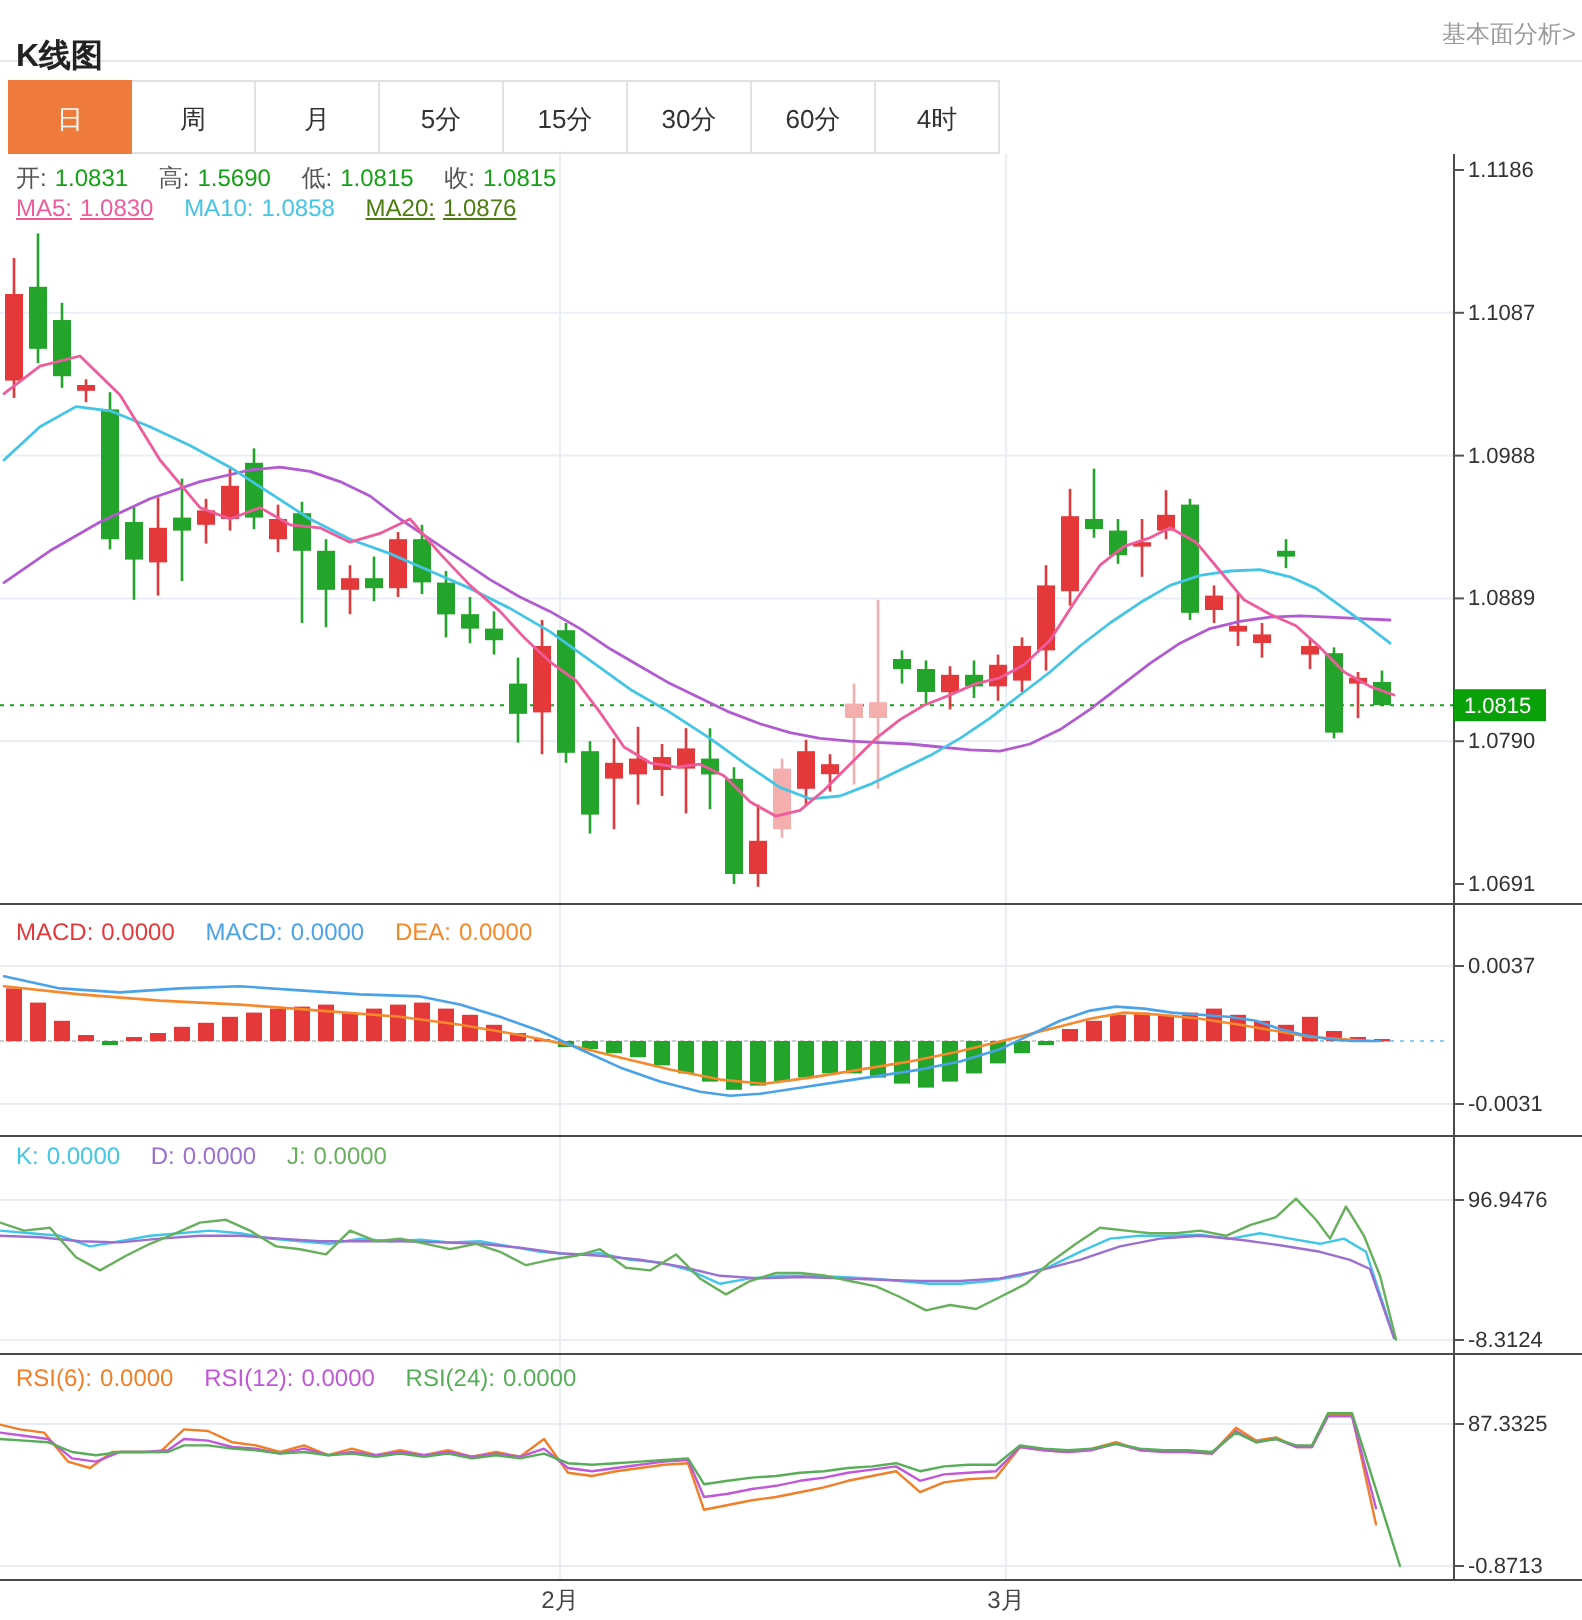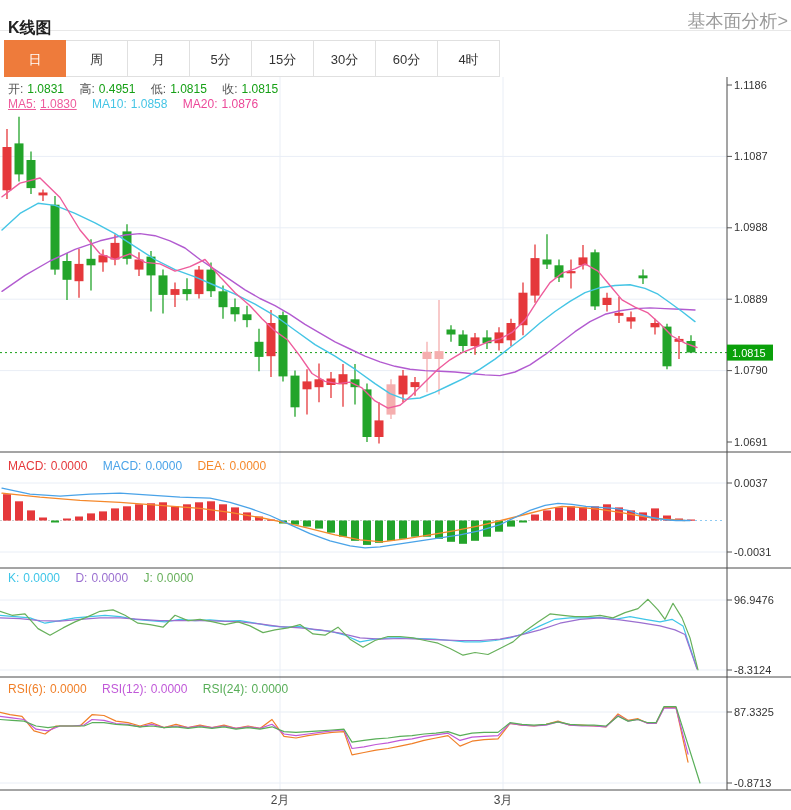--- a/index.html
+++ b/index.html
@@ -1,38 +1,38 @@
 <!DOCTYPE html>
 <html><head>
 <meta charset="utf-8">
 <style>
   html,body{margin:0;padding:0;background:#fff;}
   body{width:791px;height:810px;position:relative;overflow:hidden;
        font-family:"Liberation Sans","DejaVu Sans",sans-serif;}
   .screen{position:relative;width:791px;height:810px;background:#fff;}
   .hdr{height:30px;border-bottom:1px solid #e8e8e8;position:relative;}
   .hdr-title{position:absolute;left:8px;top:18px;font-size:16px;font-weight:bold;color:#222;}
-  .hdr-link{position:absolute;right:3px;top:9px;font-size:18px;color:#9a9a9a;text-decoration:none;cursor:pointer;}
+  .hdr-link{position:absolute;right:3px;top:9px;font-size:12px;color:#9a9a9a;text-decoration:none;cursor:pointer;}
   .tabs{margin-top:9px;height:37px;display:flex;align-items:stretch;border-bottom:1px solid #e9e9e9;}
   .tab{width:62px;line-height:37px;text-align:center;font-size:13px;color:#333;background:#fff;
        border:1px solid #e0e0e0;border-left:none;box-sizing:border-box;cursor:pointer;}
   .tab:first-child{border-left:1px solid #e0e0e0;margin-left:4px;}
   .tab.active{background:#ee7b3b;color:#fff;border-color:#ee7b3b;}
   svg.chart{position:absolute;left:0;top:0;z-index:1;}
   .lg{position:absolute;z-index:2;font-size:12px;white-space:nowrap;left:8px;}
   .lg span{margin-right:4px;}
   .lg .gap{margin-right:12px;margin-top:20px;}
   .lg-main1{top:81px;}
   .lg-main2{top:97px;}
   .lg-macd{top:459px;}
   .lg-kdj{top:571px;}
   .lg-rsi{top:682px;}
 </style>
 <style>.lg-main1 span{color:#16a016;} .lg-main1 span[data-name$="-label"]{color:#555555;}
-  .c-ma5{color:#ee5c9c;text-decoration:underline;} .c-ma10{color:#45c5e5;} .c-ma20{color:#ec4899;}
+  .c-ma5{color:#ee5c9c;text-decoration:underline;} .c-ma10{color:#45c5e5;} .c-ma20{color:#4d7c0f;text-decoration:underline;}
   .c-macd{color:#e5383b;} .c-diff{color:#4aa3e8;} .c-dea{color:#f5892c;}
   .c-k{color:#3fc6e8;} .c-d{color:#9b6fd0;} .c-j{color:#67b05b;}
   .c-rsi6{color:#f07f28;} .c-rsi12{color:#c058d8;} .c-rsi24{color:#58ae58;}</style></head>
 <body>
 
 <div class="screen" data-name="kline-page">
   <div class="hdr" data-name="page-header">
     <span class="hdr-title" data-name="page-title">K线图</span>
     <span class="hdr-link" data-name="fundamental-analysis-link">基本面分析&gt;</span>
   </div>
@@ -284,21 +284,21 @@
       <line x1="727" y1="783.0" x2="732" y2="783.0" stroke="#555" stroke-width="1" data-name="axis-tick"></line>
       <text x="734" y="786.5" font-size="11" fill="#333333" data-name="axis-tick-label">-0.8713</text>
       <rect x="727" y="344.6" width="46" height="16" fill="#0aa00a" data-name="current-price-badge"></rect>
       <text x="732" y="356.6" font-size="11" fill="#ffffff" data-name="current-price-badge-label">1.0815</text>
       <text x="280" y="804" font-size="12" fill="#444" text-anchor="middle" data-name="x-axis-label">2月</text>
       <text x="503" y="804" font-size="12" fill="#444" text-anchor="middle" data-name="x-axis-label">3月</text>
     </svg>
 
   <div class="lg lg-main1" data-name="ohlc-legend">
     <span data-name="open-label">开:</span><span class="gap" data-name="open-value">1.0831</span>
-    <span data-name="high-label">高:</span><span class="gap" data-name="high-value">0.4951</span>
+    <span data-name="high-label">高:</span><span class="gap" data-name="high-value">1.5690</span>
     <span data-name="low-label">低:</span><span class="gap" data-name="low-value">1.0815</span>
     <span data-name="close-label">收:</span><span data-name="close-value">1.0815</span>
   </div>
   <div class="lg lg-main2" data-name="ma-legend">
     <span class="c-ma5" data-name="ma5-label">MA5:</span><span class="c-ma5 gap" data-name="ma5-value">1.0830</span>
     <span class="c-ma10" data-name="ma10-label">MA10:</span><span class="c-ma10 gap" data-name="ma10-value">1.0858</span>
     <span class="c-ma20" data-name="ma20-label">MA20:</span><span class="c-ma20" data-name="ma20-value">1.0876</span>
   </div>
   <div class="lg lg-macd" data-name="macd-legend">
     <span class="c-macd" data-name="macd-label">MACD:</span><span class="c-macd gap" data-name="macd-value">0.0000</span>

